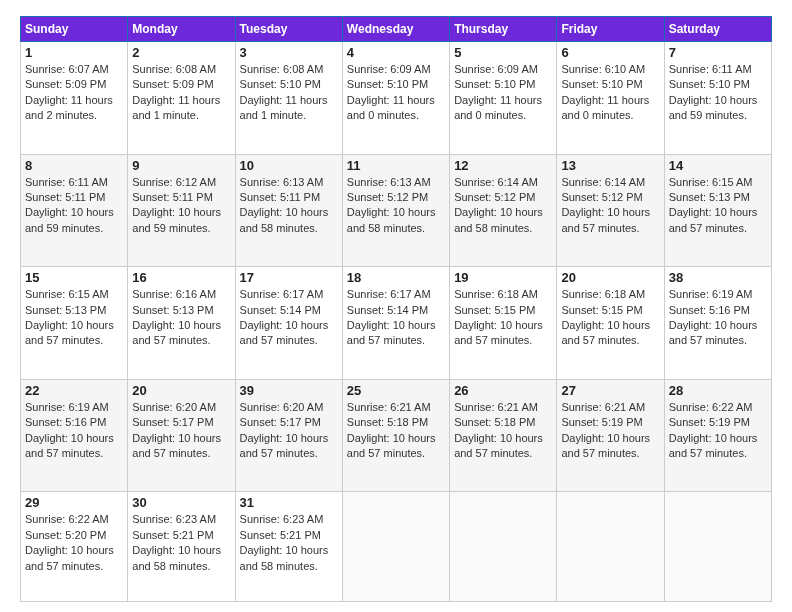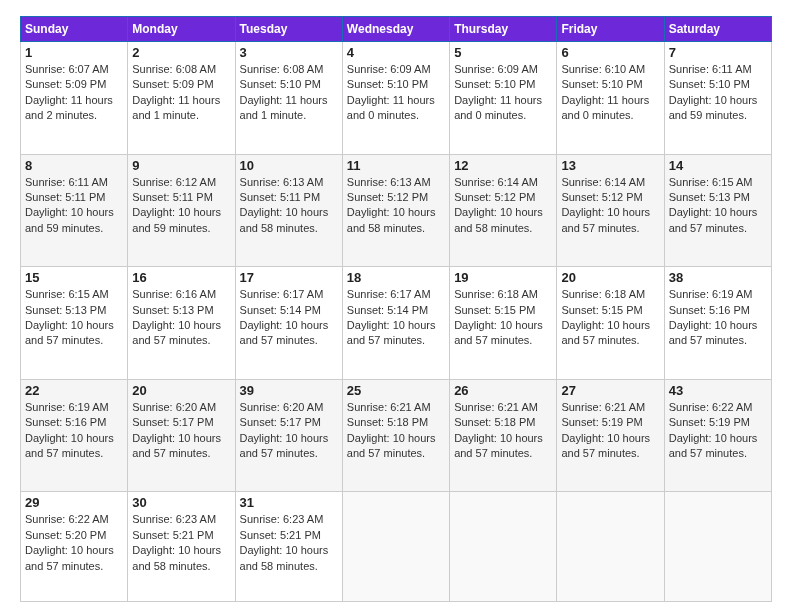--- a/index.html
+++ b/index.html
@@ -218,21 +218,21 @@
           </td>
           <td>
             <span class="day-num">26</span>
             <div class="day-info">Sunrise: 6:21 AM<br>Sunset: 5:18 PM<br>Daylight: 10 hours<br>and 57 minutes.</div>
           </td>
           <td>
             <span class="day-num">27</span>
             <div class="day-info">Sunrise: 6:21 AM<br>Sunset: 5:19 PM<br>Daylight: 10 hours<br>and 57 minutes.</div>
           </td>
           <td>
-            <span class="day-num">43</span>
+            <span class="day-num">28</span>
             <div class="day-info">Sunrise: 6:22 AM<br>Sunset: 5:19 PM<br>Daylight: 10 hours<br>and 57 minutes.</div>
           </td>
         </tr>
         <tr class="last-row">
           <td>
             <span class="day-num">29</span>
             <div class="day-info">Sunrise: 6:22 AM<br>Sunset: 5:20 PM<br>Daylight: 10 hours<br>and 57 minutes.</div>
           </td>
           <td>
             <span class="day-num">30</span>

